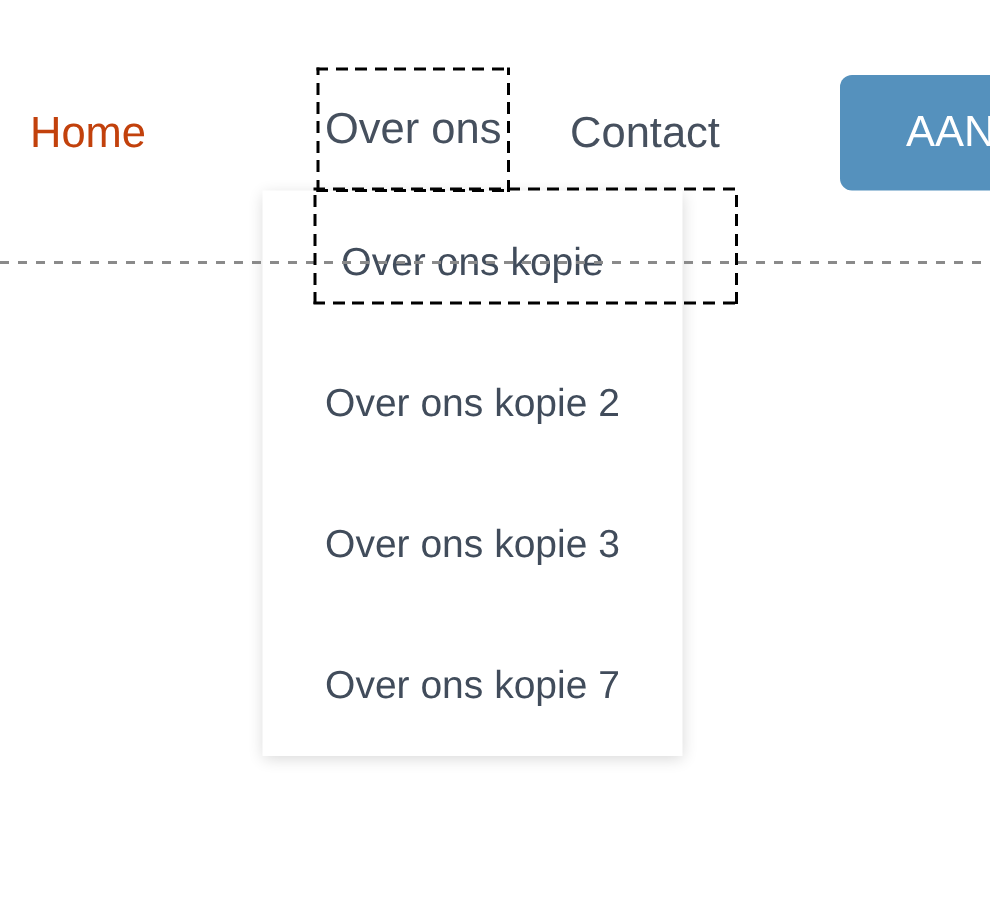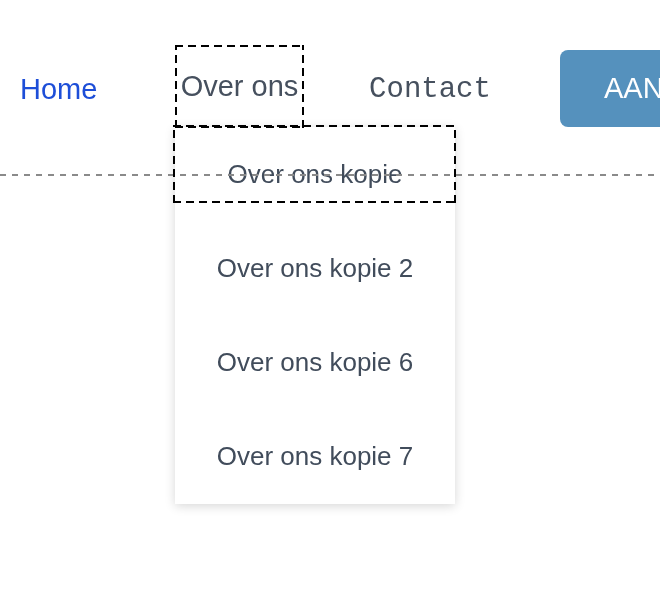--- a/index.html
+++ b/index.html
@@ -15,38 +15,38 @@
   .nav-item {
     position: absolute;
     font-size: 29px;
     color: #46505E;
     white-space: nowrap;
     cursor: pointer;
   }
   .nav-home {
     left: 20px;
     top: 73px;
-    color: #1d4ed8;
+    color: #c2410c;
   }
   .nav-contact {
     left: 430px;
     top: 73px;
     transform: translateX(-50%);
-    font-family: Liberation Mono, monospace;
   }
 
   
   .drag-rect {
     position: absolute;
     z-index: 4;
     background:
       repeating-linear-gradient(90deg,#000 0 8px,transparent 8px 13px) left top/100% 2px no-repeat,
       repeating-linear-gradient(90deg,#000 0 8px,transparent 8px 13px) left bottom/100% 2px no-repeat,
       repeating-linear-gradient(0deg,#000 0 8px,transparent 8px 13px) left top/2px 100% no-repeat,
       repeating-linear-gradient(0deg,#000 0 8px,transparent 8px 13px) right top/2px 100% no-repeat;
+    margin-left: 36px;
   }
   .rect-source {
     left: 175px; top: 45px;
     width: 129px; height: 83px;
     display: flex; align-items: center; justify-content: center;
   }
   .rect-source .nav-item { position: static; }
   .rect-target {
     left: 173px; top: 125px;
     width: 283px; height: 78px;
@@ -122,21 +122,21 @@
 </div>
 
 <div class="dropdown-panel">
   <div class="dropdown-item">
     <span>Over ons kopie</span>
   </div>
   <div class="dropdown-item">
     <span>Over ons kopie 2</span>
   </div>
   <div class="dropdown-item">
-    <span>Over ons kopie 6</span>
+    <span>Over ons kopie 3</span>
   </div>
   <div class="dropdown-item">
     <span>Over ons kopie 7</span>
   </div>
 </div>
 
 <div class="drop-line"></div>
 
 <div class="drag-rect rect-target"></div>
 

